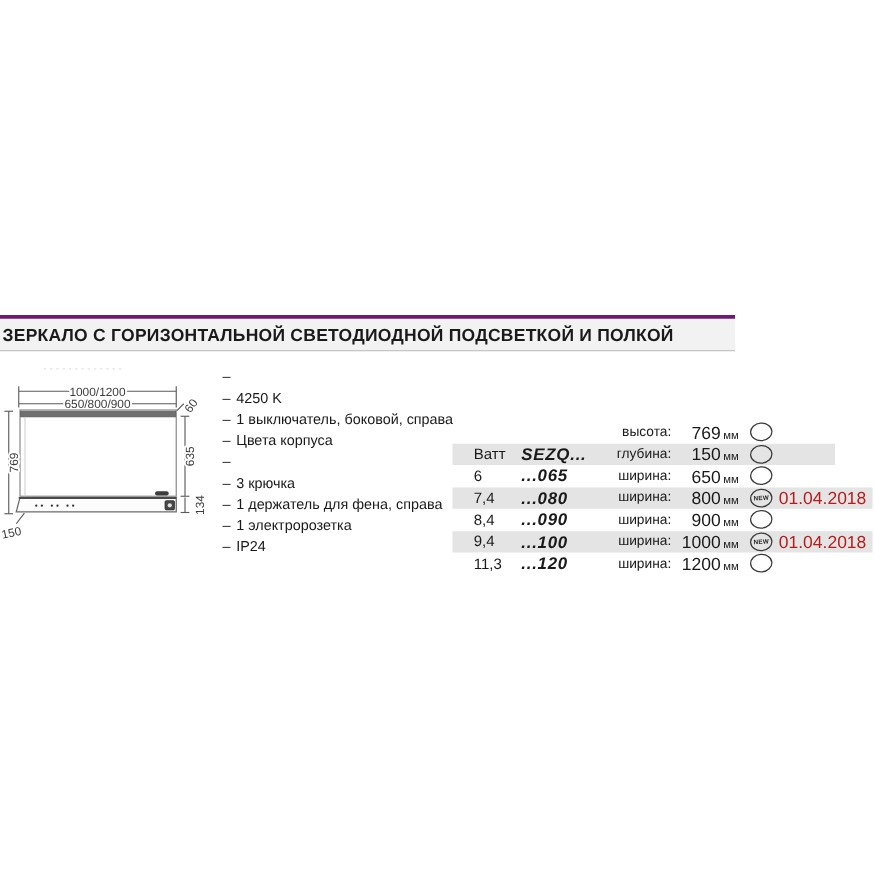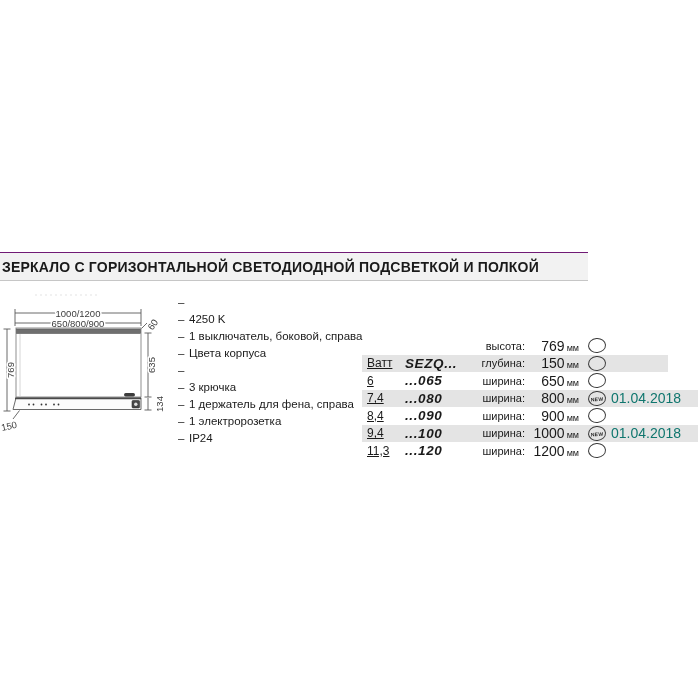--- a/index.html
+++ b/index.html
@@ -1,43 +1,43 @@
 <!DOCTYPE html>
 <html><head>
 <meta charset="utf-8">
 <style>
   html,body{margin:0;padding:0;background:#ffffff;}
   .canvas{position:relative;width:700px;height:700px;background:#ffffff;overflow:hidden;
           font-family:"Liberation Sans",sans-serif;color:#1a1a1a;}
   
   .title-band{position:absolute;left:0;top:252px;width:588px;height:29px;box-sizing:border-box;
-              background:#f2f2f2;border-top:1px solid #701a75;border-bottom:1px solid #c6c6c6;
+              background:#f2f2f2;border-top:3px solid #701a75;border-bottom:1px solid #c6c6c6;
               display:flex;align-items:center;}
   .title-band span{font-size:14px;font-weight:bold;letter-spacing:.2px;padding-left:2px;white-space:nowrap;}
   
   .features{position:absolute;left:178px;top:294px;width:185px;}
   .feature{height:17px;line-height:17px;font-size:11.5px;white-space:nowrap;display:flex;}
   .feature .dash{width:11px;flex:0 0 11px;}
   
   .spec-table{position:absolute;left:362px;top:294px;width:338px;margin-top:43px;}
   .trow{position:relative;height:17.5px;display:flex;align-items:center;}
   .stripe{position:absolute;left:0;top:.5px;bottom:.5px;background:#e4e4e4;z-index:0;}
   .trow>span{position:relative;z-index:1;}
-  .c-watt{width:38px;flex:0 0 38px;padding-left:5px;font-size:12px;white-space:nowrap;text-decoration:underline;}
+  .c-watt{width:38px;flex:0 0 38px;padding-left:17px;font-size:12px;white-space:nowrap;}
   .c-code{width:62px;flex:0 0 62px;font-size:13.5px;font-weight:bold;letter-spacing:.6px;white-space:nowrap;font-style:italic;}
   .c-dim{width:58px;flex:0 0 58px;text-align:right;font-size:11px;white-space:nowrap;}
   .c-val{width:54px;flex:0 0 54px;display:flex;justify-content:flex-end;align-items:baseline;white-space:nowrap;}
   .c-val .num{font-size:14px;}
   .c-val .unit{font-size:9px;margin-left:2px;}
   .c-badge{display:flex;align-items:center;margin-left:9px;white-space:nowrap;}
   .badge-circle{display:inline-flex;align-items:center;justify-content:center;
                 width:16px;height:13px;border:1.2px solid #3a3a3a;border-radius:50%;
                 font-size:5px;font-weight:bold;letter-spacing:.2px;color:#222;background:transparent;
                 transform:rotate(-4deg);}
-  .badge-date{font-size:14px;margin-left:5px;color:#0f766e;}
+  .badge-date{font-size:14px;margin-left:5px;color:#b91c1c;}
   
   .drawing{position:absolute;left:0;top:288px;}
   .dimtext{font-family:"Liberation Sans",sans-serif;font-size:9.5px;fill:#3c3c3c;}
   .backed{paint-order:stroke fill;stroke:#ffffff;stroke-width:3px;stroke-linejoin:round;}
 </style>
 </head>
 <body>
 
 <div class="canvas">
 

